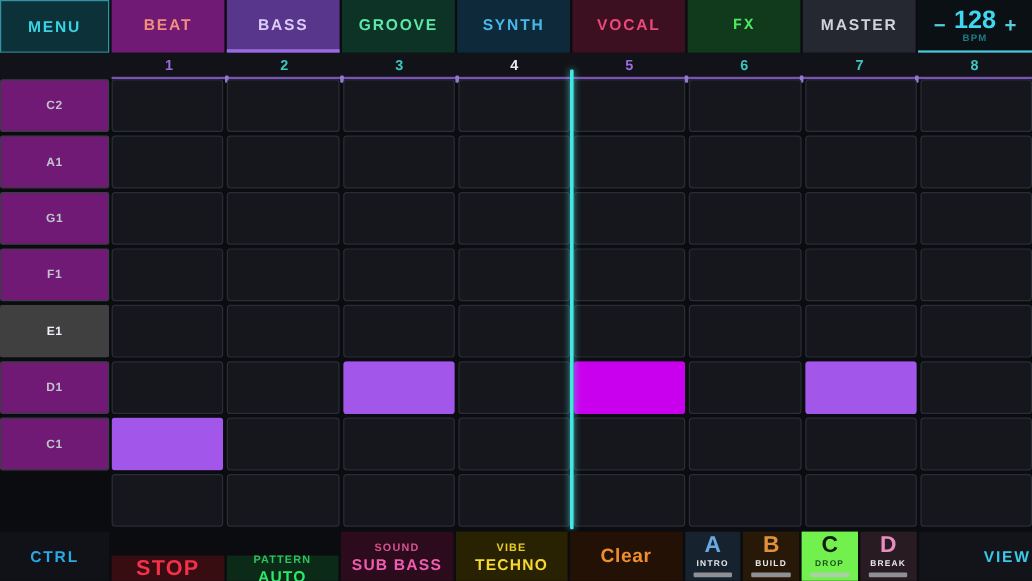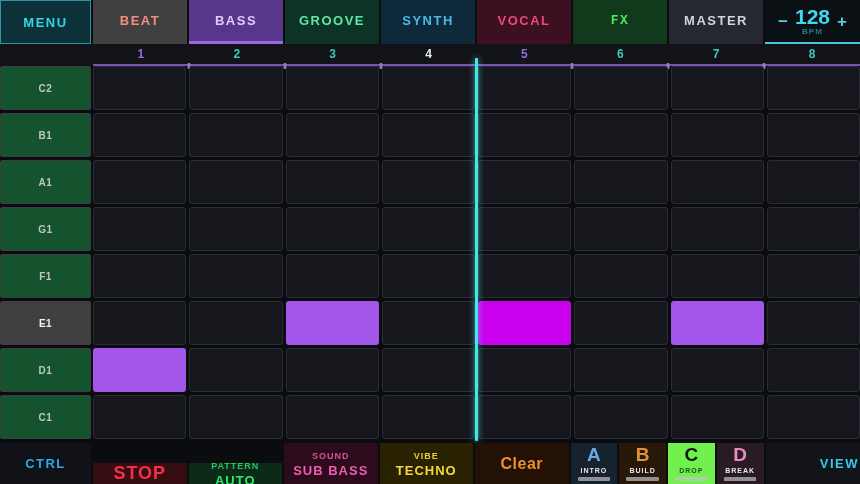--- a/index.html
+++ b/index.html
@@ -23,21 +23,21 @@
   
   .ruler { position:absolute; top:44px; left:0; width:860px; height:22px; background:#121318; }
   .beats { position:absolute; left:93px; top:0; width:767px; height:20px; display:flex; }
   .beat  { flex:1; text-align:center; font-size:12px; font-weight:bold; line-height:20px; }
   .ruler-line { position:absolute; left:93px; bottom:0; width:767px; height:2px; }
   .tick { position:absolute; width:3px; height:6px; bottom:-3px; border-radius:1px; transform:translateX(-50%); }
 
   
   .keys { position:absolute; left:0; top:66px; width:91px; height:373px; display:grid;
           grid-template-rows:repeat(8,1fr); gap:3px; }
-  .key  { background:#14532d; border:1px solid #3a3d45; border-radius:2px; color:#bfc4cc;
+  .key  { background:#701a75; border:1px solid #3a3d45; border-radius:2px; color:#bfc4cc;
           font-size:10px; font-weight:bold; letter-spacing:0.5px; display:flex; align-items:center;
           justify-content:center; cursor:pointer; }
   .key.selected { color:#f3edfc; border-color:transparent; }
   .grid { position:absolute; left:93px; top:66px; width:767px; height:373px; display:grid;
           grid-template-columns:repeat(8,1fr); grid-template-rows:repeat(8,1fr); gap:3px; }
   .cell { background:#15171d; border:1px solid #2a2d36; border-radius:3px; cursor:pointer; }
   .playhead { position:absolute; top:58px; height:383px; width:3px; border-radius:1px;
               box-shadow:0 0 6px rgba(80,232,228,0.8); }
 
   
@@ -56,21 +56,21 @@
   .bb-view { flex:2; align-items:flex-end; padding-right:1px; font-weight:bold; font-size:13px; letter-spacing:1.5px; }
 </style>
 </head>
 <body>
 
 <div class="app">
 
   <div class="topbar">
     <button class="menu" id="menu-btn">MENU</button>
     <div class="tabs" id="tabs">
-        <button class="tab" style="background: #404040; color: rgb(242, 143, 122); border-bottom-color: transparent;">BEAT</button>
+        <button class="tab" style="background: #701a75; color: rgb(242, 143, 122); border-bottom-color: transparent;">BEAT</button>
         <button class="tab active" style="background: rgb(87, 54, 140); color: rgb(220, 204, 248); border-bottom-color: rgb(154, 106, 224);">BASS</button>
         <button class="tab" style="background: rgb(13, 51, 38); color: rgb(92, 232, 168); border-bottom-color: transparent;">GROOVE</button>
         <button class="tab" style="background: rgb(14, 42, 58); color: rgb(72, 184, 232); border-bottom-color: transparent;">SYNTH</button>
         <button class="tab" style="background: rgb(60, 15, 33); color: rgb(238, 72, 120); border-bottom-color: transparent;">VOCAL</button>
         <button class="tab" style="background: rgb(17, 58, 28); color: rgb(76, 232, 94); border-bottom-color: transparent; font-family: Liberation Mono, monospace;">FX</button>
         <button class="tab" style="background: rgb(38, 40, 49); color: rgb(210, 210, 222); border-bottom-color: transparent;">MASTER</button>
       </div>
     <div class="bpm" id="bpm" style="border-bottom-color: rgb(73, 201, 217);">
       <span class="bpm-sign" id="bpm-minus" style="color: rgb(85, 204, 216);">−</span>
       <div class="bpm-mid">
@@ -97,21 +97,20 @@
         <div class="tick" style="left: 191.75px; background: rgb(150, 120, 204);"></div>
         <div class="tick" style="left: 287.625px; background: rgb(150, 120, 204);"></div>
         <div class="tick" style="left: 479.375px; background: rgb(150, 120, 204);"></div>
         <div class="tick" style="left: 575.25px; background: rgb(150, 120, 204);"></div>
         <div class="tick" style="left: 671.125px; background: rgb(150, 120, 204);"></div>
       </div>
   </div>
 
   <div class="keys" id="keys">
       <div class="key">C2</div>
-      <div class="key">B1</div>
       <div class="key">A1</div>
       <div class="key">G1</div>
       <div class="key">F1</div>
       <div class="key selected" style="background: #404040;">E1</div>
       <div class="key">D1</div>
       <div class="key">C1</div>
     </div>
   <div class="grid" id="grid">
       <div class="cell"></div>
       <div class="cell"></div>

